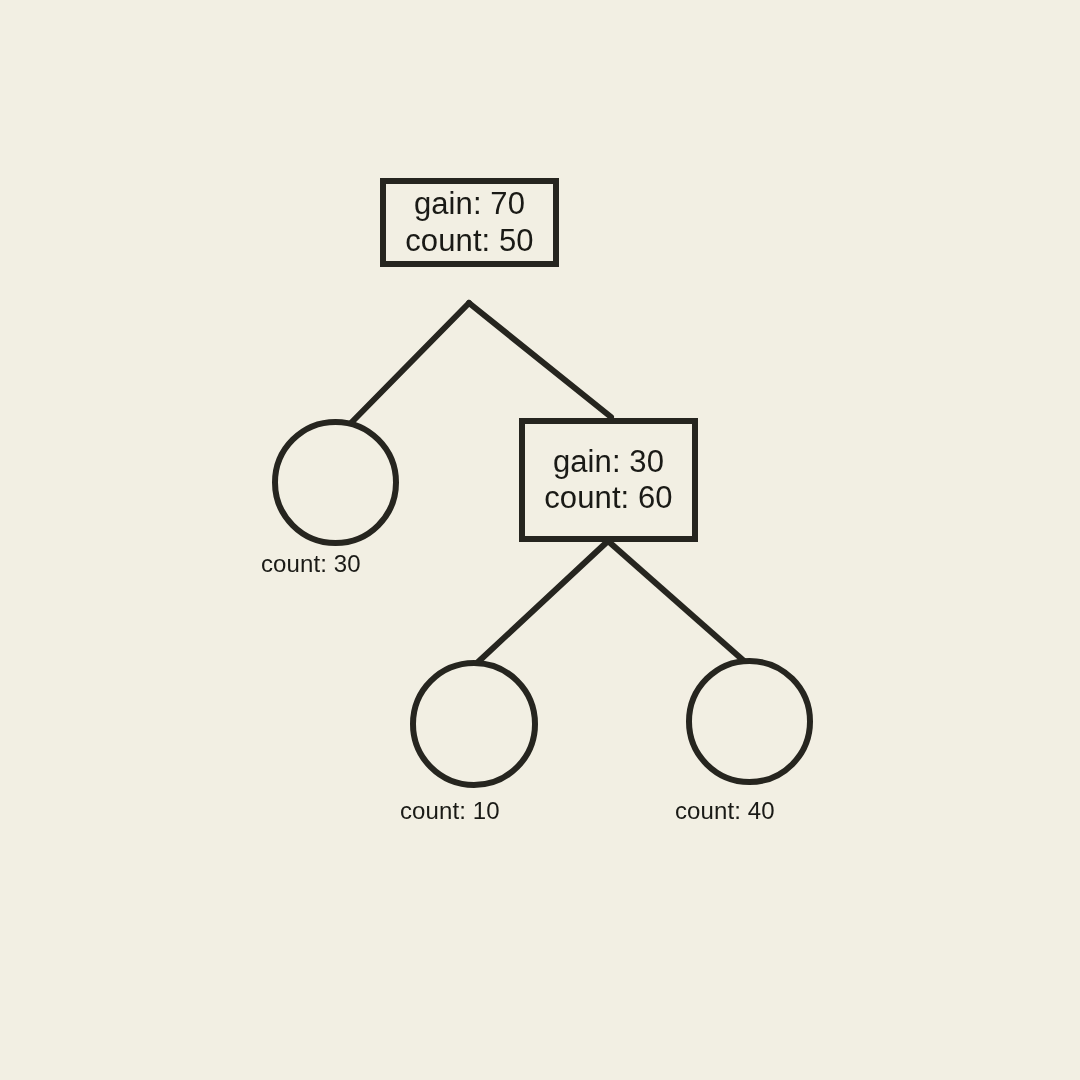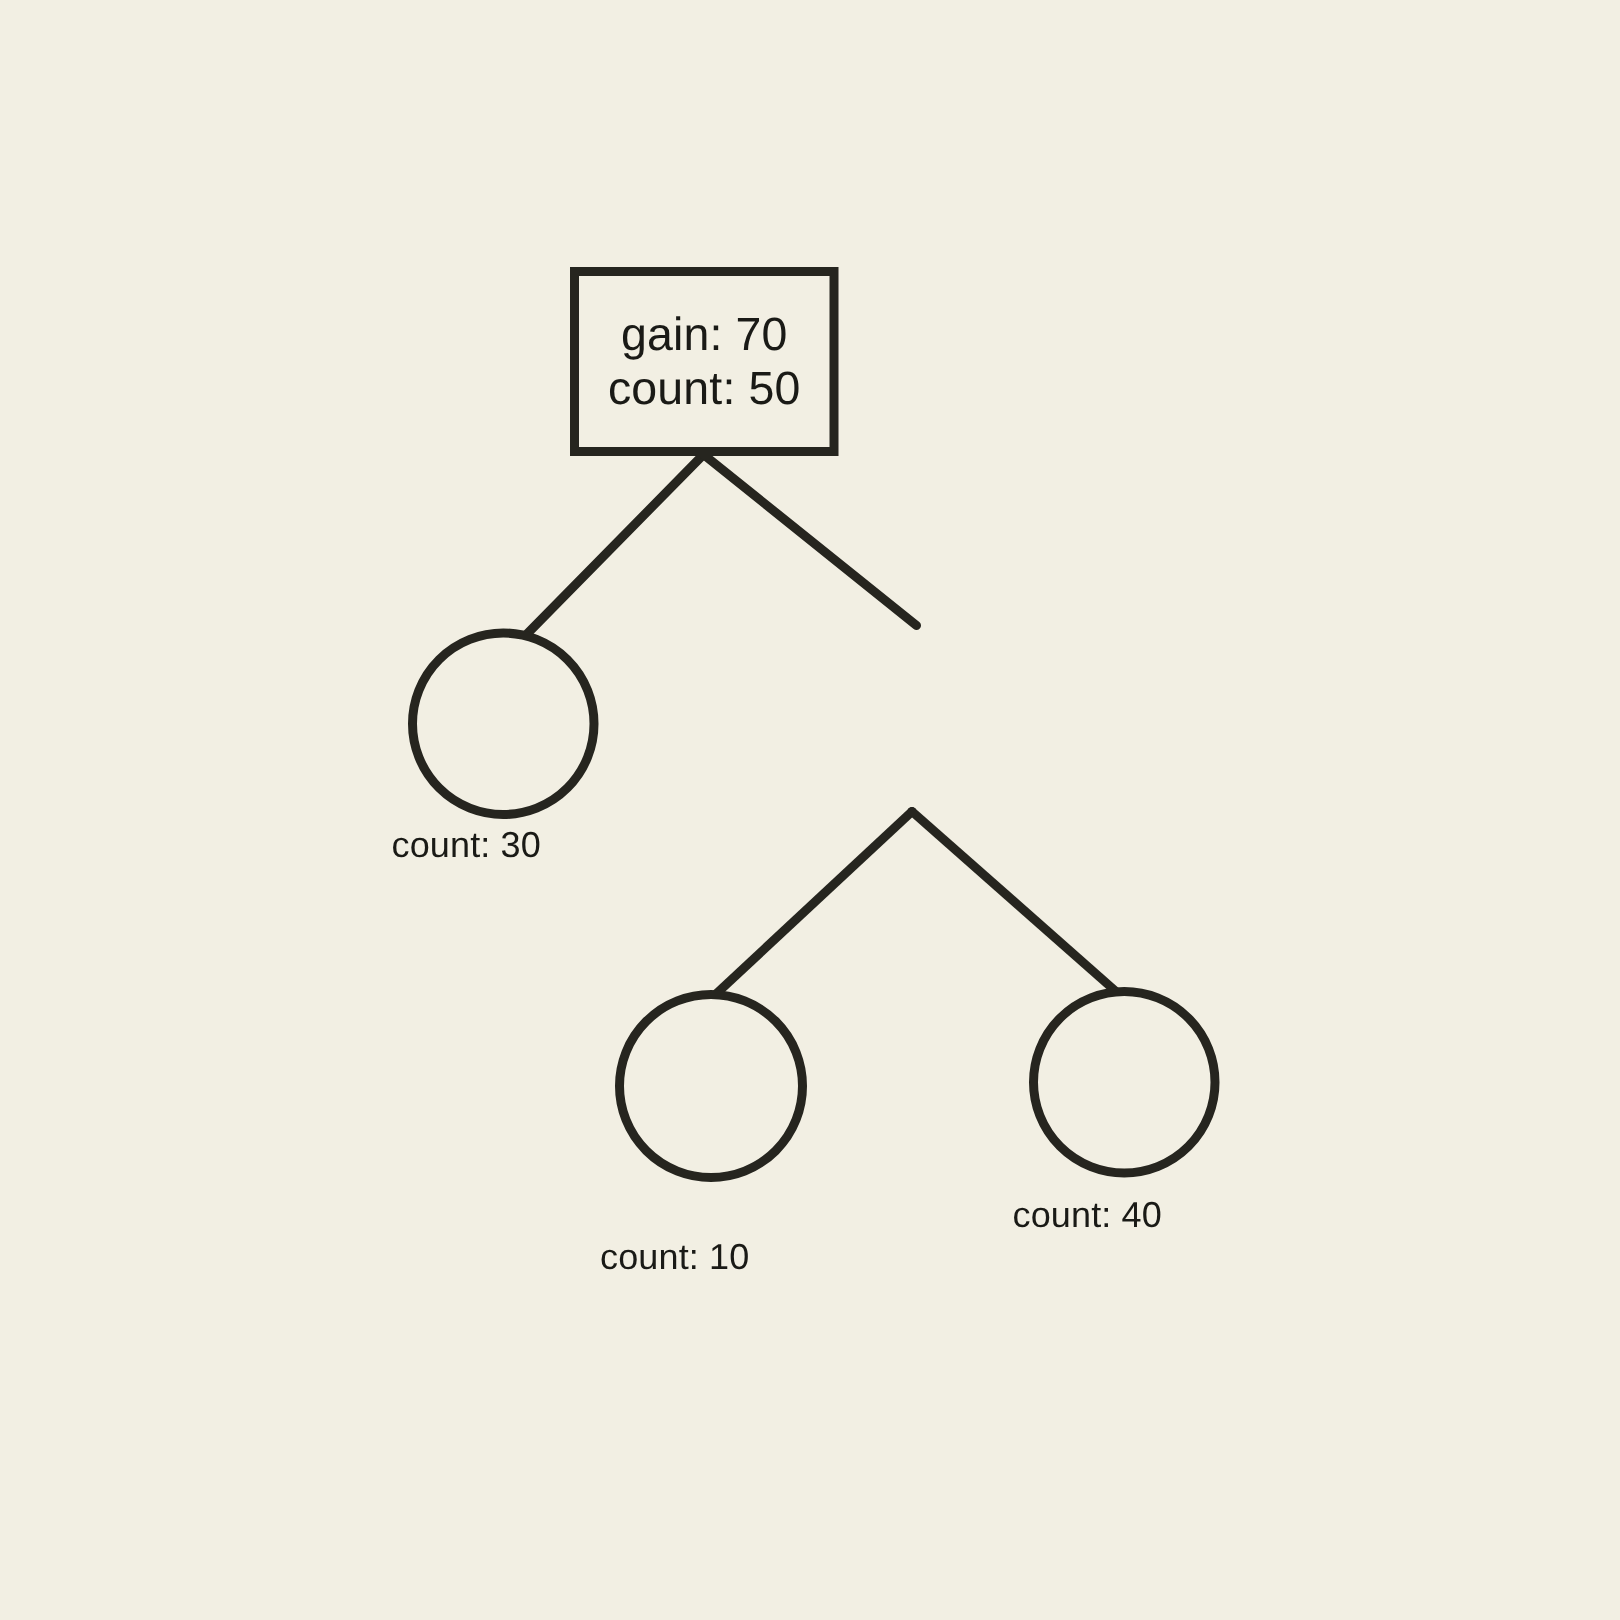--- a/index.html
+++ b/index.html
@@ -67,27 +67,27 @@
     white-space: nowrap;
   }
   .annotation.center {
     text-align: center;
   }
   .annotation .line {
     display: block;
   }
 
   
-  #root-node      { left: 380px; top: 178px;  width: 179px; height: 126px; }
+  #root-node      { left: 380px; top: 178px;  width: 179px; height: 89px; }
   #mid-node       { left: 519px; top: 418px;  width: 179px; height: 124px; }
   #leaf-a         { left: 272px; top: 419px;  width: 127px; height: 127px; }
   #leaf-b         { left: 410px; top: 660px;  width: 128px; height: 128px; }
   #leaf-c         { left: 686px; top: 658px;  width: 127px; height: 127px; }
   #leaf-a-label   { left: 261px; top: 550px; }
-  #leaf-b-label   { left: 400px; top: 797px; margin-top: 28px; }
+  #leaf-b-label   { left: 400px; top: 797px; }
   #leaf-c-label   { left: 675px; top: 797px; }
   #gain-note      { left: 622px; top: 205px; }
   #count-note     { left: 260px; top: 857px; width: 420px; }
 </style>
 </head>
 <body>
 
 <div id="canvas">
 
   <svg id="edges" viewBox="0 0 1080 1080" width="1080" height="1080" aria-hidden="true">
@@ -97,20 +97,24 @@
       <line x1="608" y1="541" x2="477" y2="663"></line>
       <line x1="608" y1="541" x2="744" y2="661"></line>
     </g>
   </svg>
 
   <div class="node-box" id="root-node">
     <span class="line">gain: 70</span>
     <span class="line">count: 50</span>
   </div>
 
+  <div class="node-box" id="mid-node">
+    <span class="line">gain: 30</span>
+    <span class="line">count: 60</span>
+  </div>
 
   <div class="node-circle" id="leaf-a"></div>
   <div class="node-circle" id="leaf-b"></div>
   <div class="node-circle" id="leaf-c"></div>
 
   <div class="leaf-label" id="leaf-a-label">count: 30</div>
   <div class="leaf-label" id="leaf-b-label">count: 10</div>
   <div class="leaf-label" id="leaf-c-label">count: 40</div>
 
   <div class="annotation" id="gain-note">

